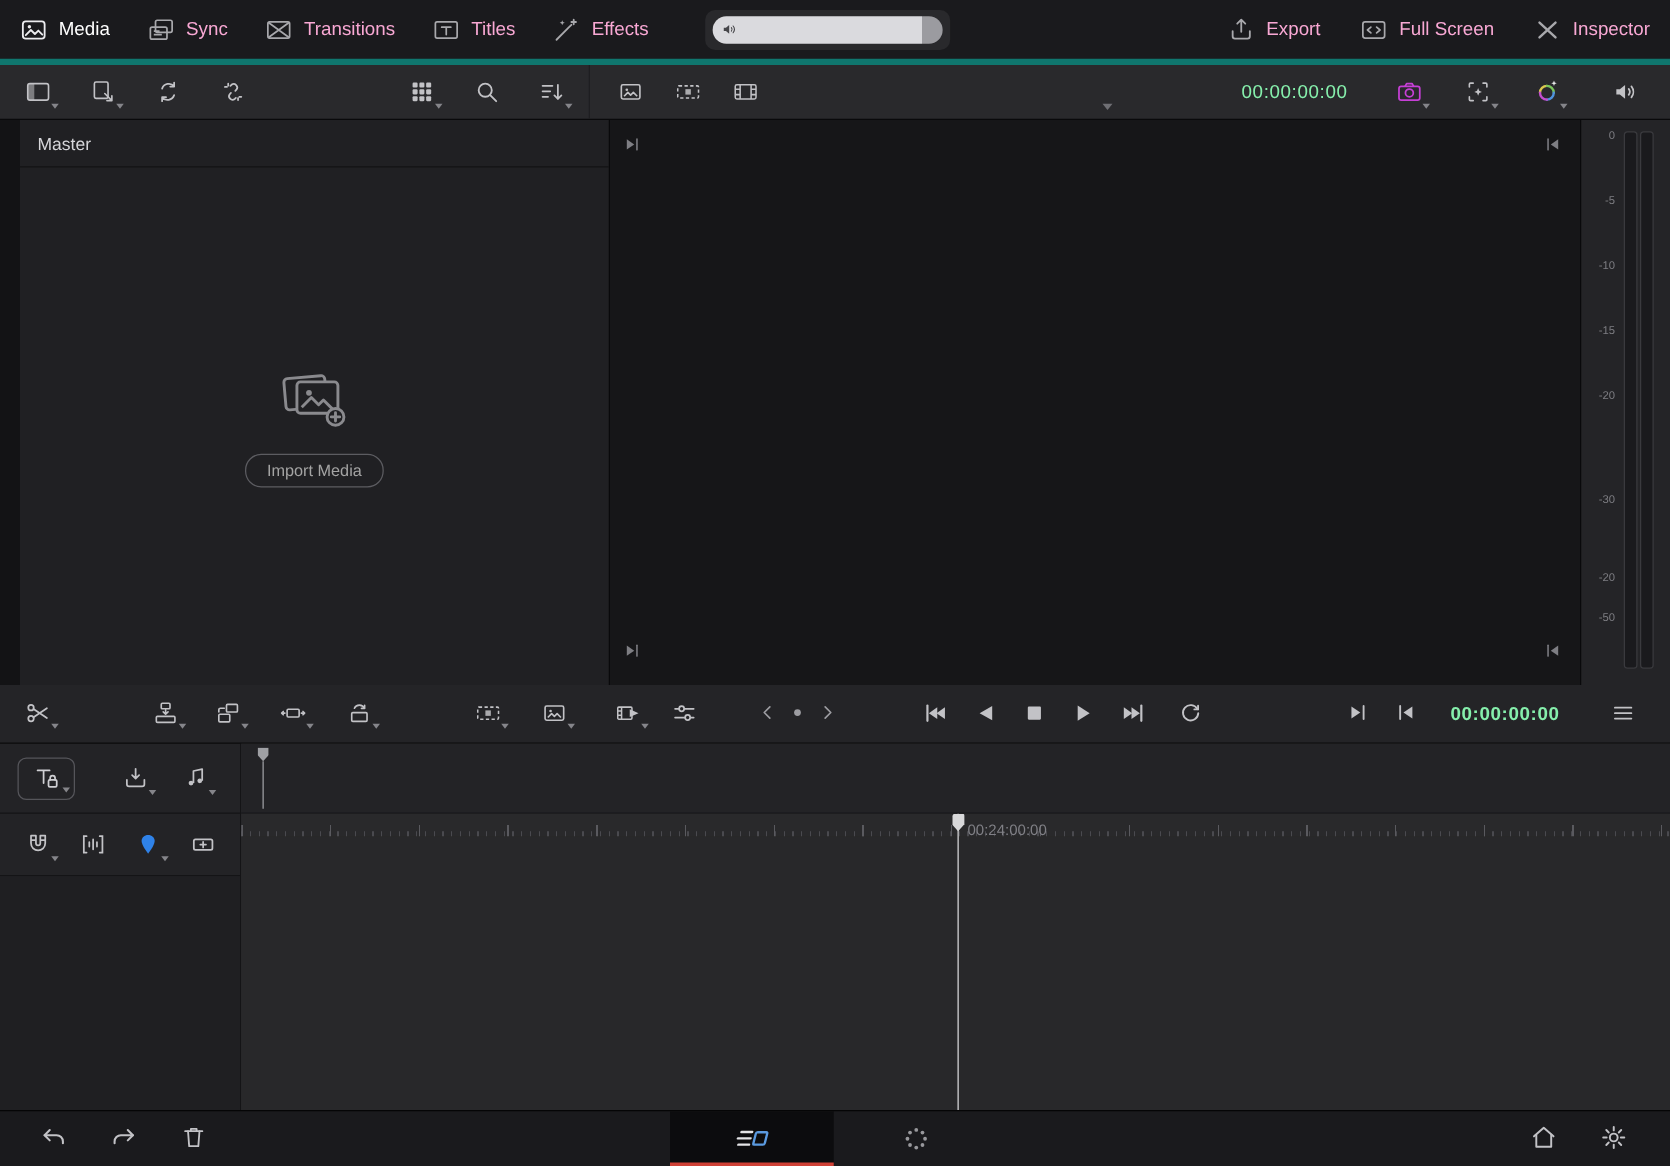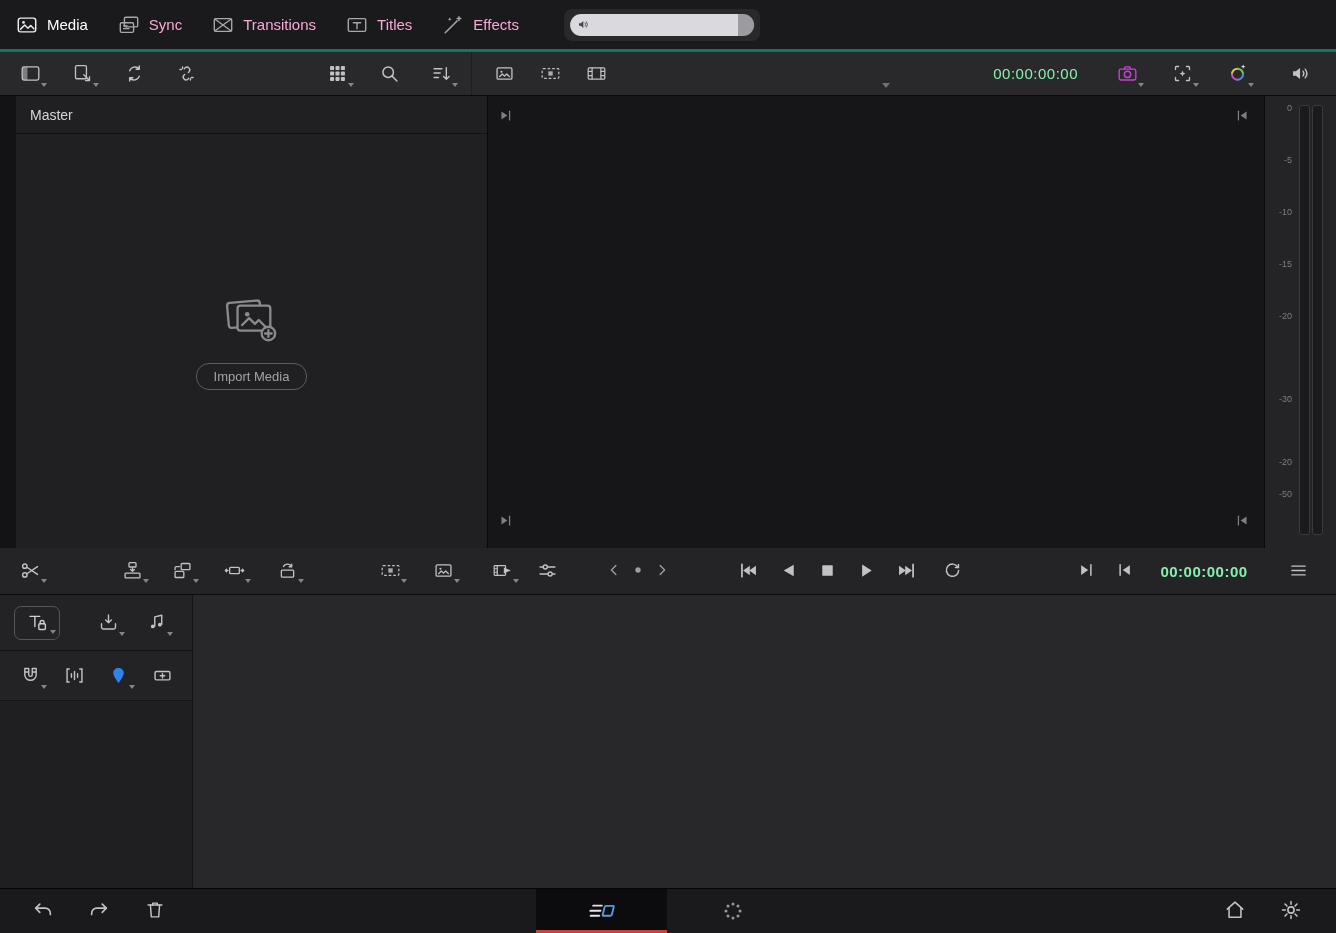--- a/index.html
+++ b/index.html
@@ -2,21 +2,21 @@
 <html><head>
 <meta charset="utf-8">
 <style>
   * { margin:0; padding:0; box-sizing:border-box; }
   html,body { width:1336px; height:933px; background:#101012; overflow:hidden;
               font-family:"Liberation Sans", sans-serif; -webkit-font-smoothing:antialiased; }
   .app { width:1336px; height:933px; display:flex; flex-direction:column; background:#131315; color:#c4c4c8; }
   svg { display:block; }
 
   
-  .topbar { height:52px; background:#1a1a1d; border-bottom:3px solid #0f766e;
+  .topbar { height:52px; background:#1a1a1d; border-bottom:5px solid #0f766e;
             display:flex; align-items:center; padding:0 16px; position:relative; }
   .tab { display:flex; align-items:center; gap:9px; margin-right:30px; font-size:15px; color:#f9a8d4; cursor:default; }
   .tab .ticon { width:22px; height:22px; color:#a8a8ac; }
   .tab.active { color:#ffffff; }
   .tab.active .ticon { color:#ececef; }
   .top-actions { display:flex; align-items:center; gap:32px; margin-left:auto; }
   .volume-wrap { position:absolute; left:50%; top:50%; transform:translate(-53%,-50%);
                  background:#29292c; border-radius:8px; padding:5px 6px; }
   .volume { width:184px; height:22px; border-radius:11px; position:relative; overflow:hidden;
             background:linear-gradient(90deg,#dadade 0 91%, #9b9ba0 91% 100%);
@@ -503,20 +503,40 @@
     </div>
 
     <div class="volume-wrap">
       <div class="volume">
         <svg class="vicon">
             <use href="#i-speaker"></use>
           </svg>
       </div>
     </div>
 
+    <div class="top-actions">
+      <div class="tab" style="margin:0">
+        <svg class="ticon">
+            <use href="#i-export"></use>
+          </svg>
+        <span>Export</span>
+      </div>
+      <div class="tab" style="margin:0">
+        <svg class="ticon">
+            <use href="#i-fullscreen"></use>
+          </svg>
+        <span>Full Screen</span>
+      </div>
+      <div class="tab" style="margin:0">
+        <svg class="ticon">
+            <use href="#i-inspector"></use>
+          </svg>
+        <span>Inspector</span>
+      </div>
+    </div>
   </header>
 
   <div class="btoolbar">
     <div class="bt-media">
       <button class="ibtn dd">
           <svg>
             <use href="#i-panel"></use>
           </svg>
         </button>
       <button class="ibtn dd">
@@ -790,20 +810,35 @@
           </button>
         <button class="ibtn">
             <svg>
               <use href="#i-addmarker"></use>
             </svg>
           </button>
       </div>
       <div class="tl-header-rest"></div>
     </div>
 
+    <div class="tl-right">
+      <div class="tl-overview">
+        <div class="ov-playhead">
+          <div class="ov-head"></div>
+          <div class="ov-line"></div>
+        </div>
+      </div>
+      <div class="tl-ruler"></div>
+      <div class="tl-tracks"></div>
+
+      <div class="main-playhead">
+        <div class="ph-head"></div>
+      </div>
+      <span class="ph-label">00:24:00:00</span>
+    </div>
   </div>
 
   <footer class="bottombar">
     <button class="ibtn" style="left:23px">
         <svg>
           <use href="#i-undo"></use>
         </svg>
       </button>
     <button class="ibtn" style="left:79px">
         <svg>

